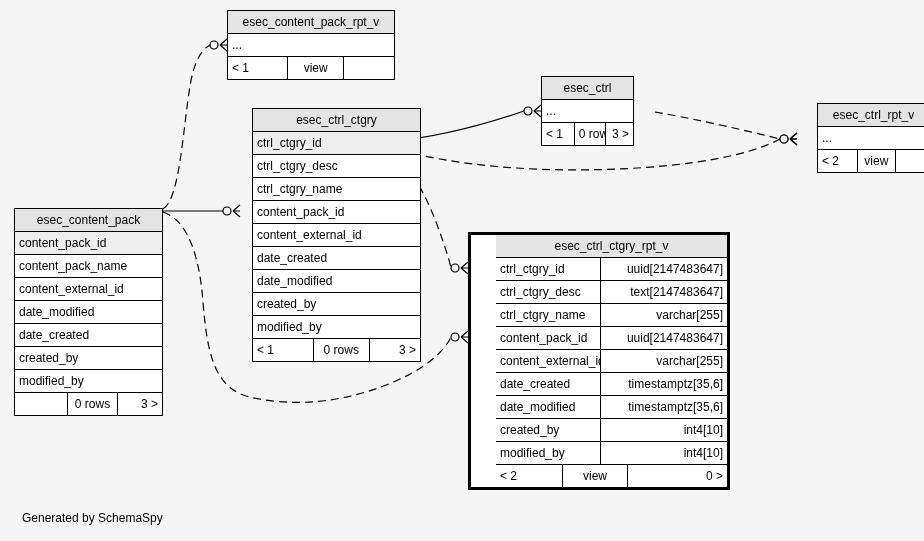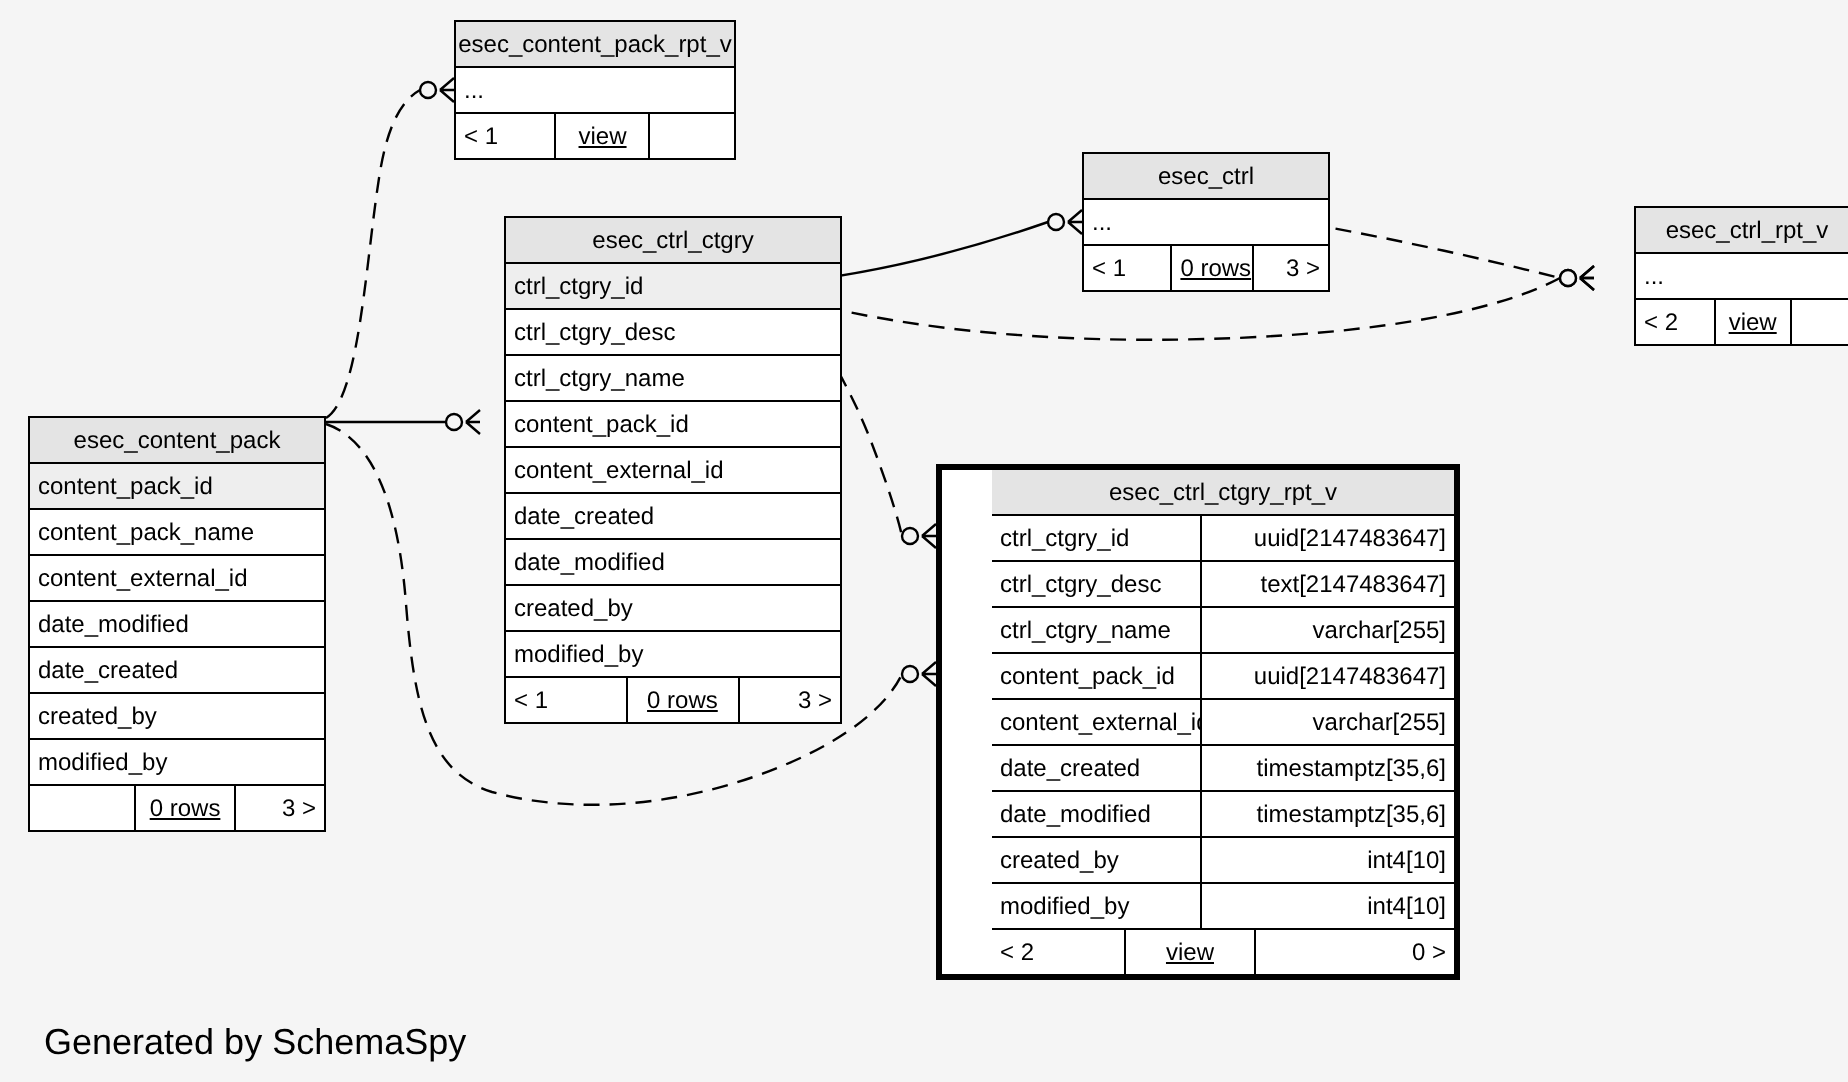--- a/index.html
+++ b/index.html
@@ -9,26 +9,26 @@
   .db-table{position:absolute;border:1px solid #000;background:#fff;font-size:12px;color:#000;box-sizing:border-box;}
   .db-table.emph{border-width:3px;}
   .tbl-header{background:#e4e4e4;border-bottom:1px solid #000;text-align:center;height:22px;line-height:22px;white-space:nowrap;overflow:hidden;}
   .tbl-row{display:flex;border-bottom:1px solid #000;height:22px;line-height:22px;background:#fff;}
   .tbl-row.pk{background:#eeeeee;}
   .col-name{padding:0 4px;flex:1;overflow:hidden;white-space:nowrap;}
   .col-type{flex:0 0 118px;border-left:1px solid #000;padding:0 4px;overflow:hidden;white-space:nowrap;text-align:right;}
   .tbl-footer{display:flex;height:22px;line-height:22px;background:#fff;}
   .tbl-footer span{padding:0 4px;overflow:hidden;white-space:nowrap;box-sizing:border-box;}
   .f-l{flex:1.1;}
-  .f-c{flex:1;text-align:center;border-left:1px solid #000;border-right:1px solid #000;text-decoration:underline;}
+  .f-c{flex:1;text-align:center;border-left:1px solid #000;border-right:1px solid #000;}
   .f-r{flex:0.9;text-align:right;}
   .emph .f-l{flex:0 0 66px;}
   .emph .f-c{flex:0 0 66px;}
   .emph .f-r{flex:1;}
-  .caption{position:absolute;left:22px;top:511px;font-size:18px;color:#000;}
+  .caption{position:absolute;left:22px;top:511px;font-size:12px;color:#000;}
 </style>
 </head>
 <body>
 
 <div id="canvas">
   <svg id="edges" width="924" height="541">
       <g>
         <path d="M163,211 L223,211" fill="none" stroke="#000" stroke-width="1.2"></path>
         <path d="M233,211 L240,205 M233,211 L240,211 M233,211 L240,217" stroke="#000" stroke-width="1.2" fill="none"></path>
         <circle cx="227" cy="211" r="4" fill="#f5f5f5" stroke="#000" stroke-width="1.2"></circle>
@@ -58,32 +58,32 @@
         <path d="M790,139 L797,133 M790,139 L797,139 M790,139 L797,145" stroke="#000" stroke-width="1.2" fill="none"></path>
         <circle cx="784" cy="139" r="4" fill="#f5f5f5" stroke="#000" stroke-width="1.2"></circle>
       </g>
       <g>
         <path d="M655,112 C695,119 740,129 780,139" fill="none" stroke="#000" stroke-width="1.2" stroke-dasharray="8,5"></path>
         <path d="M790,139 L797,133 M790,139 L797,139 M790,139 L797,145" stroke="#000" stroke-width="1.2" fill="none"></path>
         <circle cx="784" cy="139" r="4" fill="#f5f5f5" stroke="#000" stroke-width="1.2"></circle>
       </g>
     </svg>
   <div class="caption">Generated by SchemaSpy</div>
-<div class="db-table" style="left: 227px; top: 10px; width: 141px;">
+<div class="db-table" style="left: 227px; top: 10px; width: 168px;">
       <div class="tbl-header">esec_content_pack_rpt_v</div>
       <div class="tbl-row">
         <span class="col-name">...</span>
       </div>
       <div class="tbl-footer">
         <span class="f-l">&lt; 1</span>
         <span class="f-c">view</span>
         <span class="f-r"></span>
       </div>
     </div>
-    <div class="db-table" style="left: 541px; top: 76px; width: 124px;">
+    <div class="db-table" style="left: 541px; top: 76px; width: 93px;">
       <div class="tbl-header">esec_ctrl</div>
       <div class="tbl-row">
         <span class="col-name">...</span>
       </div>
       <div class="tbl-footer">
         <span class="f-l">&lt; 1</span>
         <span class="f-c">0 rows</span>
         <span class="f-r">3 &gt;</span>
       </div>
     </div>

